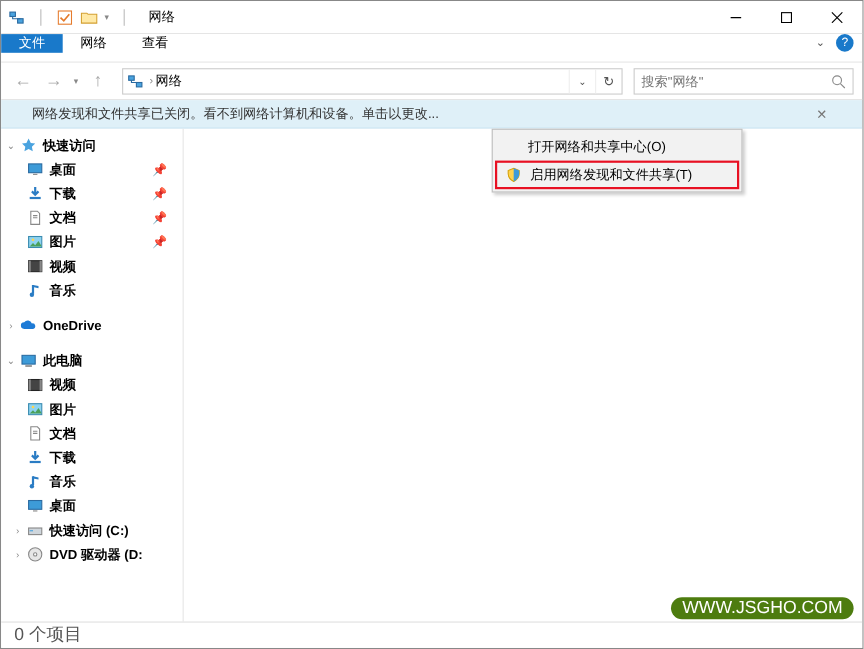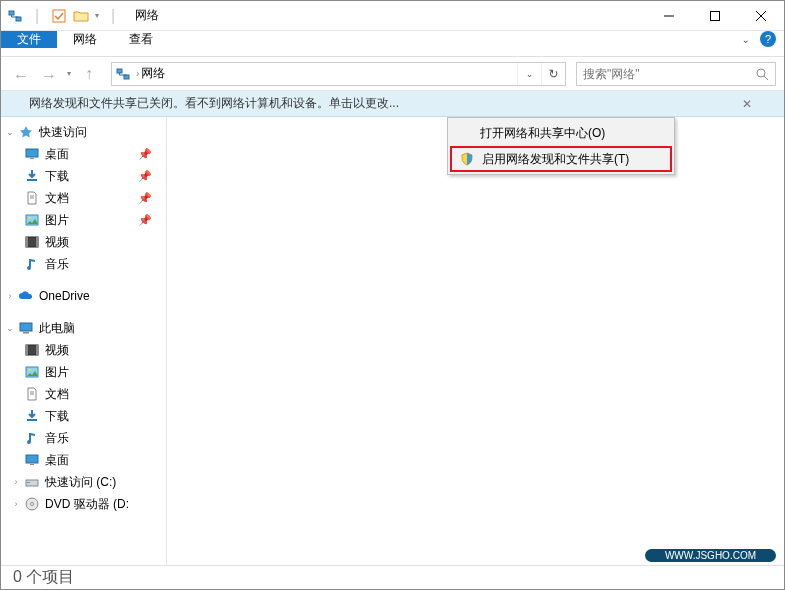--- a/index.html
+++ b/index.html
@@ -44,38 +44,38 @@
     .sidebar { width: 165px; overflow-y: auto; padding: 4px 0; position: relative; }
     .sidebar::-webkit-scrollbar { width: 16px; }
     .sidebar::-webkit-scrollbar-track { background: #f0f0f0; }
     .sidebar::-webkit-scrollbar-thumb { background: #ccc; }
     .splitter { width: 1px; background: #e5e5e5; }
     .content { flex: 1; position: relative; }
 
     .tree-item { display: flex; align-items: center; height: 22px; font-size: 12px; padding-left: 4px; cursor: pointer; }
     .tree-chevron { width: 14px; font-size: 9px; color: #888; text-align: center; }
     .tree-icon { width: 18px; display: flex; align-items: center; justify-content: center; }
-    .tree-label { margin-left: 4px; white-space: nowrap; }
+    .tree-label { margin-left: 4px; white-space: nowrap; font-weight: bold; }
     .tree-pin { margin-left: auto; margin-right: 14px; color: #888; font-size: 11px; }
     .tree-spacer { height: 10px; }
 
     
     .context-menu { position: absolute; top: 0; left: 280px; width: 228px; background: #f2f2f2; border: 1px solid #bfbfbf; box-shadow: 2px 2px 3px rgba(0,0,0,.2); padding: 2px; }
     .ctx-item { height: 26px; display: flex; align-items: center; font-size: 12px; padding: 0 4px; cursor: pointer; }
     .ctx-item.highlight { border: 2px solid #e81123; }
     .ctx-icon { width: 22px; display: flex; align-items: center; justify-content: center; }
     .ctx-label { margin-left: 4px; }
 
     
     .statusbar { height: 24px; border-top: 1px solid #e0e0e0; display: flex; align-items: center; padding: 0 12px; font-size: 16px; color: #555; background: #fff; }
 
     
     .watermark { position: absolute; right: 8px; bottom: 26px; text-align: right; pointer-events: none; }
     .wm-main { font-size: 28px; font-weight: 900; color: #3a9b3f; -webkit-text-stroke: 1px #fff; font-style: italic; letter-spacing: -1px; }
-    .wm-sub { font-size: 10px; color: #fff; background: #0c4a6e; border-radius: 10px; padding: 1px 20px; display: inline-block; margin-top: -4px; }
+    .wm-sub { font-size: 16px; color: #fff; background: #4d7c0f; border-radius: 10px; padding: 1px 10px; display: inline-block; margin-top: -4px; }
 
     
     svg { display: block; }
   </style>
 </head>
 <body>
 
 <div class="titlebar">
   <div class="titlebar-left">
     <span class="icon-small">

